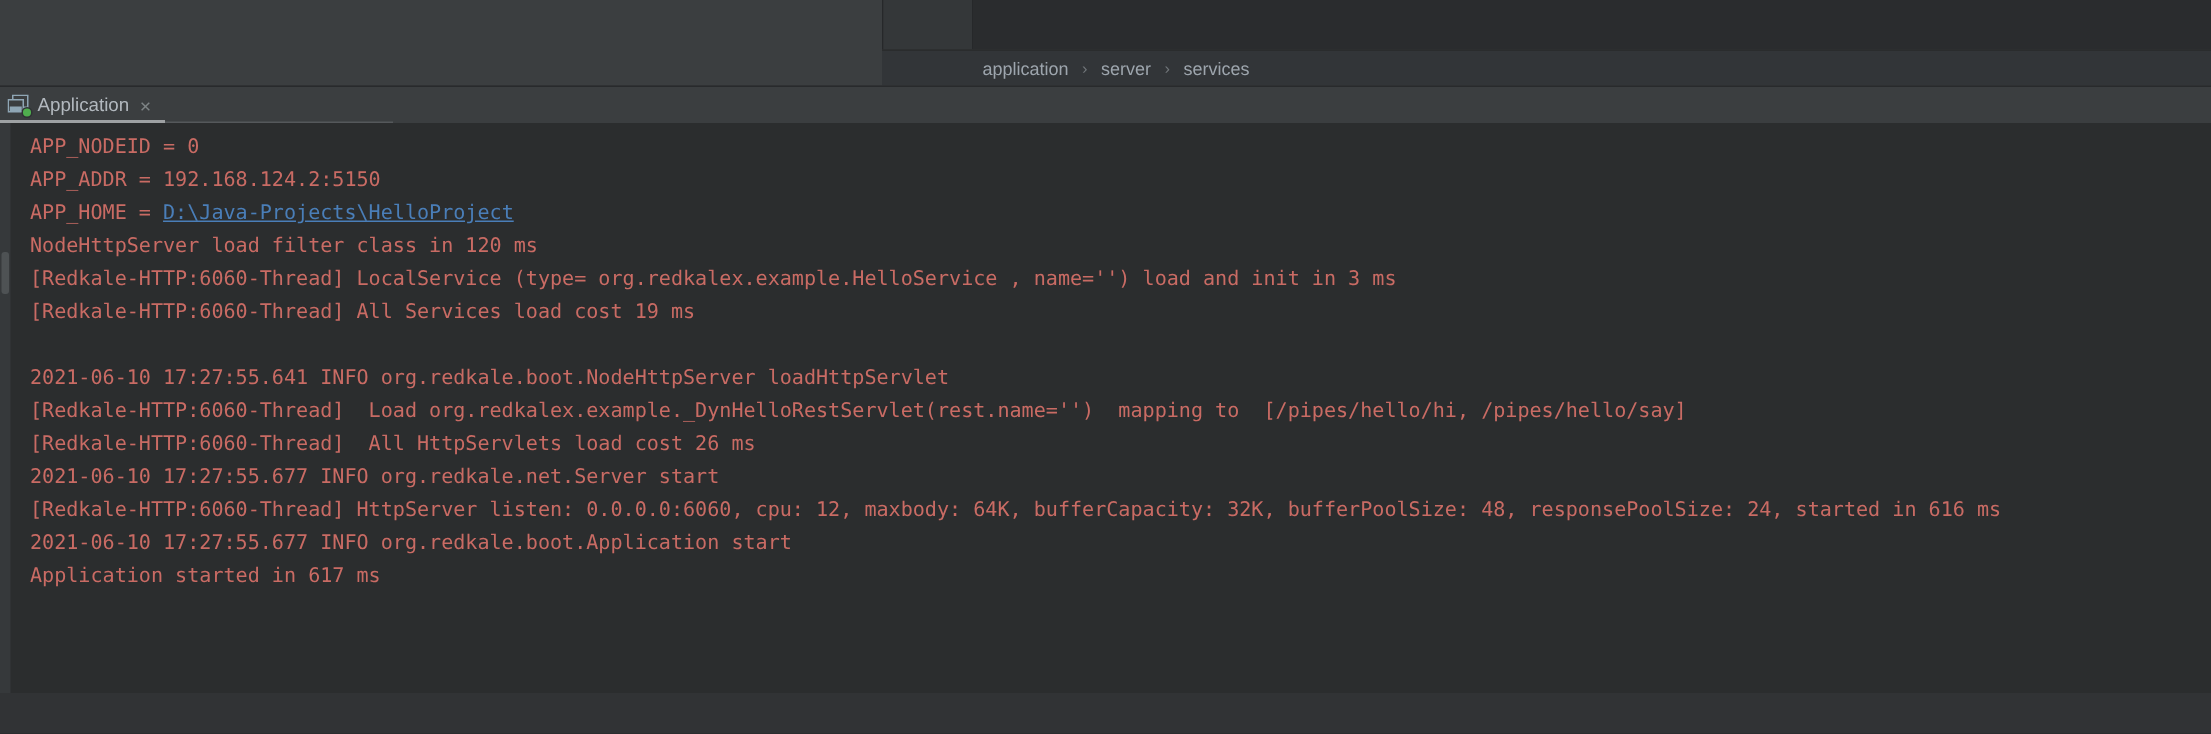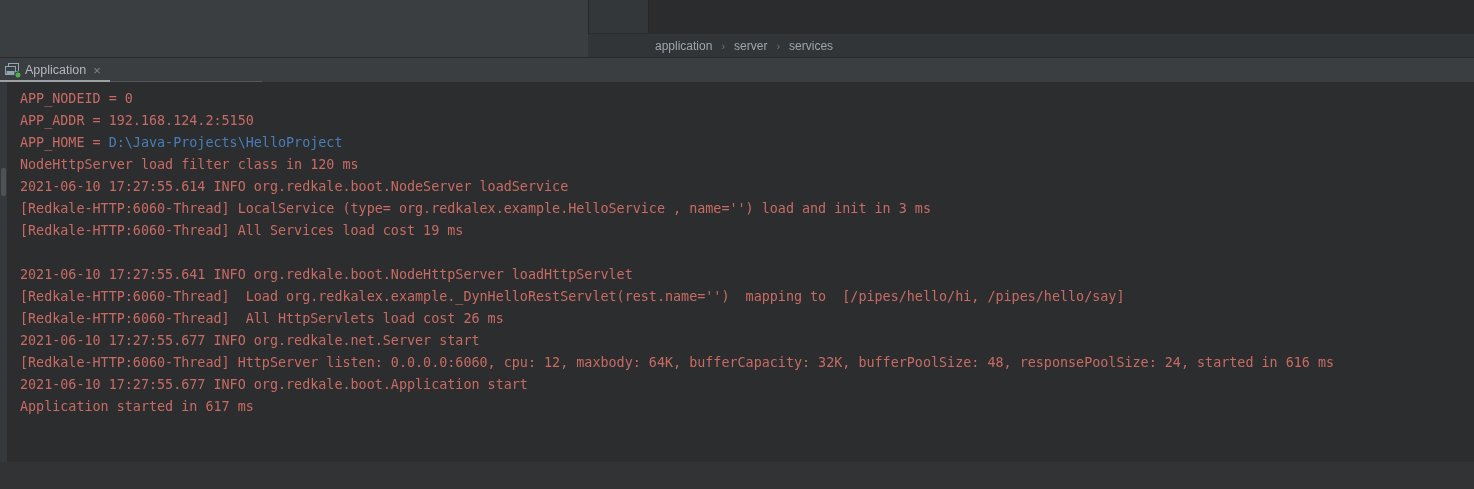--- a/index.html
+++ b/index.html
@@ -41,21 +41,21 @@
   
   .console{left:0;top:82px;width:1474px;height:380px;background:#2B2D2E;}
   .console-gutter{left:0;top:82px;width:7px;height:380px;background:#36393B;}
   .console-scroll-thumb{left:1px;top:168px;width:5px;height:28px;background:#4E5254;border-radius:2px;}
   .console-log{left:0;top:88px;width:1474px;padding-left:20px;box-sizing:border-box;}
   .console-line{
     height:22px;line-height:22px;white-space:pre;
     font-family:"DejaVu Sans Mono","Liberation Mono",monospace;
     font-size:13.4px;color:#C96B64;
   }
-  .log-link{color:#4A7EB8;cursor:pointer;}
+  .log-link{color:#4A7EB8;text-decoration:underline;cursor:pointer;}
 
   
   .bottom-band{left:0;top:462px;width:1474px;height:27px;background:#313335;}
 </style>
 </head>
 <body>
 
 <div class="abs panel-top-left"></div>
 <div class="abs panel-top-mid"></div>
 <div class="abs panel-top-right"></div>
@@ -90,21 +90,20 @@
 <div class="abs tab-scroll-thumb"></div>
 
 <div class="abs console"></div>
 <div class="abs console-gutter"></div>
 <div class="abs console-scroll-thumb"></div>
 <div class="abs console-log">
     <div class="console-line"><span>APP_NODEID = 0</span></div>
     <div class="console-line"><span>APP_ADDR = 192.168.124.2:5150</span></div>
     <div class="console-line"><span>APP_HOME = </span><span class="log-link">D:\Java-Projects\HelloProject</span></div>
     <div class="console-line"><span>NodeHttpServer load filter class in 120 ms</span></div>
-    <div class="console-line"><span>2021-06-10 17:27:55.614 INFO org.redkale.boot.NodeServer loadService</span></div>
     <div class="console-line"><span>[Redkale-HTTP:6060-Thread] LocalService (type= org.redkalex.example.HelloService , name='') load and init in 3 ms</span></div>
     <div class="console-line"><span>[Redkale-HTTP:6060-Thread] All Services load cost 19 ms</span></div>
     <div class="console-line"></div>
     <div class="console-line"><span>2021-06-10 17:27:55.641 INFO org.redkale.boot.NodeHttpServer loadHttpServlet</span></div>
     <div class="console-line"><span>[Redkale-HTTP:6060-Thread]  Load org.redkalex.example._DynHelloRestServlet(rest.name='')  mapping to  [/pipes/hello/hi, /pipes/hello/say]</span></div>
     <div class="console-line"><span>[Redkale-HTTP:6060-Thread]  All HttpServlets load cost 26 ms</span></div>
     <div class="console-line"><span>2021-06-10 17:27:55.677 INFO org.redkale.net.Server start</span></div>
     <div class="console-line"><span>[Redkale-HTTP:6060-Thread] HttpServer listen: 0.0.0.0:6060, cpu: 12, maxbody: 64K, bufferCapacity: 32K, bufferPoolSize: 48, responsePoolSize: 24, started in 616 ms</span></div>
     <div class="console-line"><span>2021-06-10 17:27:55.677 INFO org.redkale.boot.Application start</span></div>
     <div class="console-line"><span>Application started in 617 ms</span></div>

